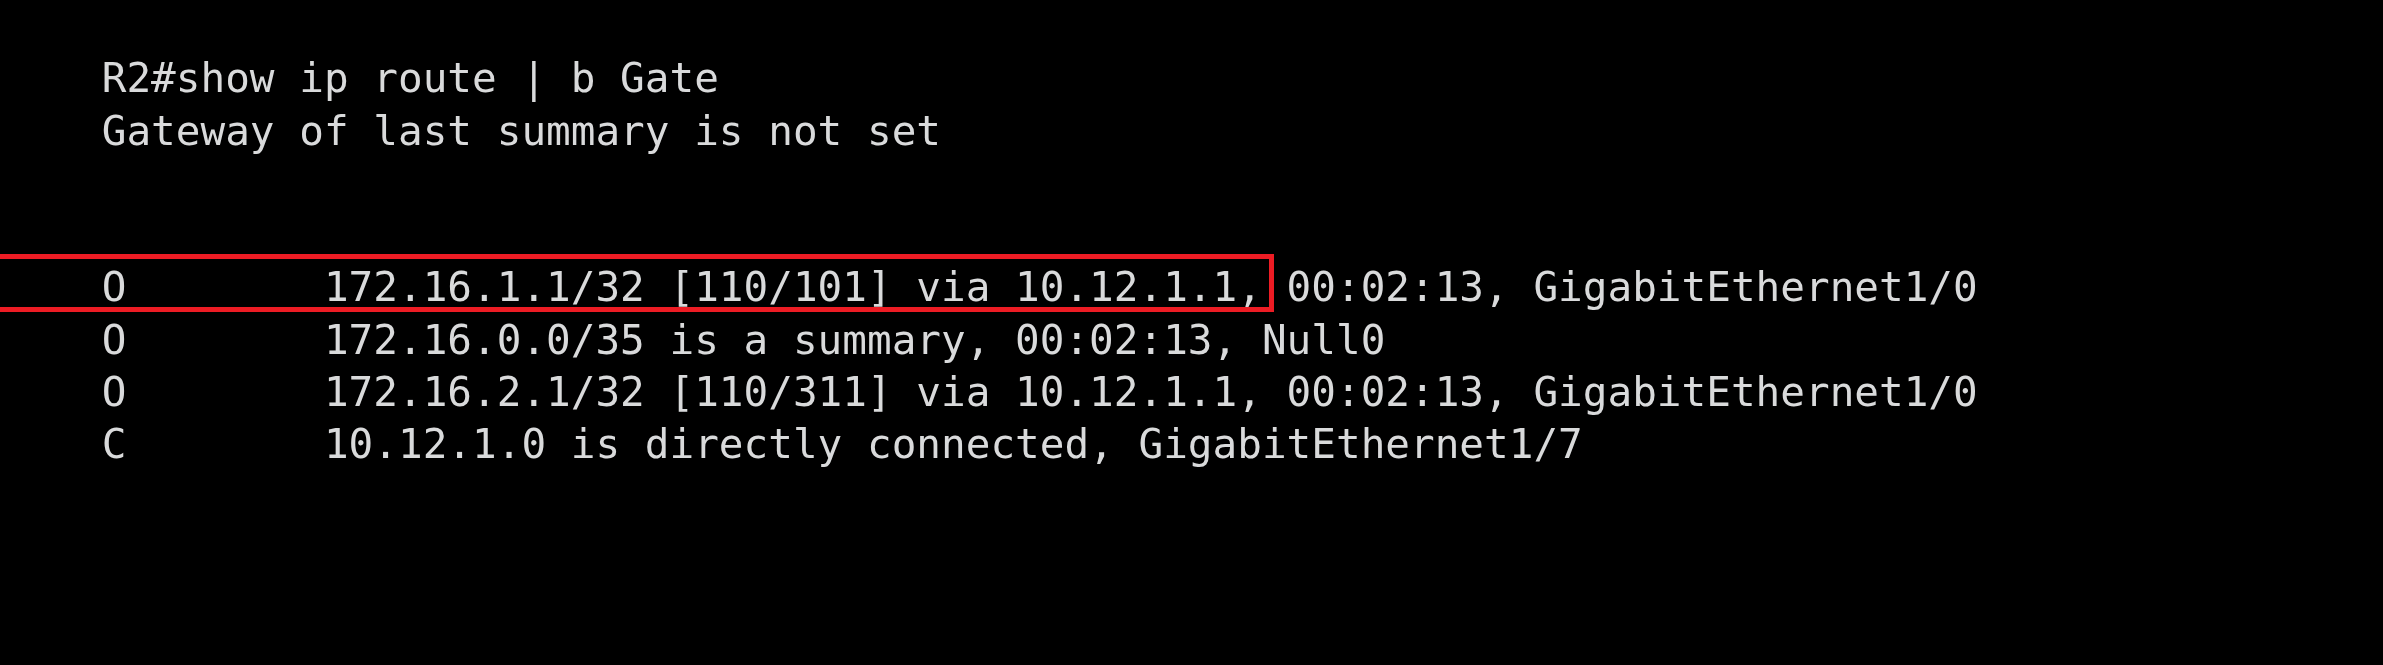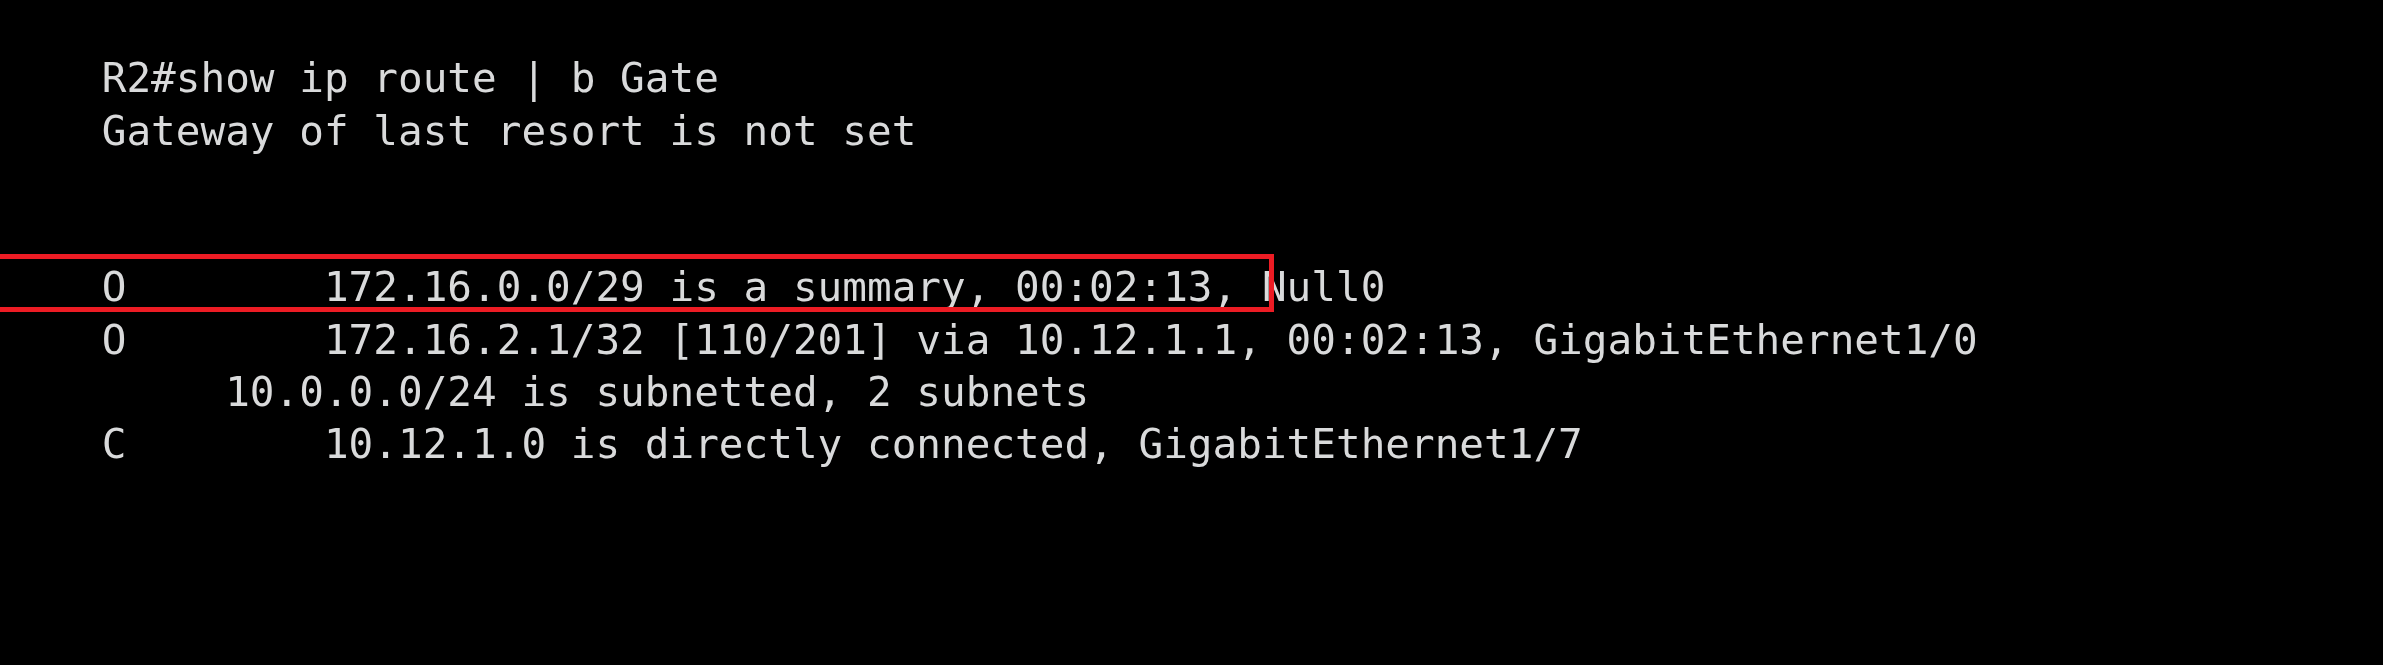--- a/index.html
+++ b/index.html
@@ -62,45 +62,45 @@
 </head>
 <body>
 
 <div id="terminal">
 
   <div class="term-line">
     <span class="line-text">R2#show ip route | b Gate</span>
   </div>
 
   <div class="term-line">
-    <span class="line-text">Gateway of last resort is not set</span>
+    <span class="line-text">Gateway of last summary is not set</span>
   </div>
 
   <div class="term-line blank">
     <span class="line-text"> </span>
   </div>
 
   <div class="term-line blank">
     <span class="line-text"> </span>
   </div>
 
 
+  <div class="term-line">
+    <span class="line-text">O        172.16.1.1/32 [110/101] via 10.12.1.1, 00:02:13, GigabitEthernet1/0</span>
+  </div>
 
   <div class="term-line">
-    <span class="line-text">O        172.16.0.0/29 is a summary, 00:02:13, Null0</span>
+    <span class="line-text">O        172.16.0.0/35 is a summary, 00:02:13, Null0</span>
   </div>
 
 
   <div class="term-line">
-    <span class="line-text">O        172.16.2.1/32 [110/201] via 10.12.1.1, 00:02:13, GigabitEthernet1/0</span>
+    <span class="line-text">O        172.16.2.1/32 [110/311] via 10.12.1.1, 00:02:13, GigabitEthernet1/0</span>
   </div>
 
-  <div class="term-line">
-    <span class="line-text">     10.0.0.0/24 is subnetted, 2 subnets</span>
-  </div>
 
   <div class="term-line">
     <span class="line-text">C        10.12.1.0 is directly connected, GigabitEthernet1/7</span>
   </div>
 
 
   <div class="term-line">
     
   </div>
 

